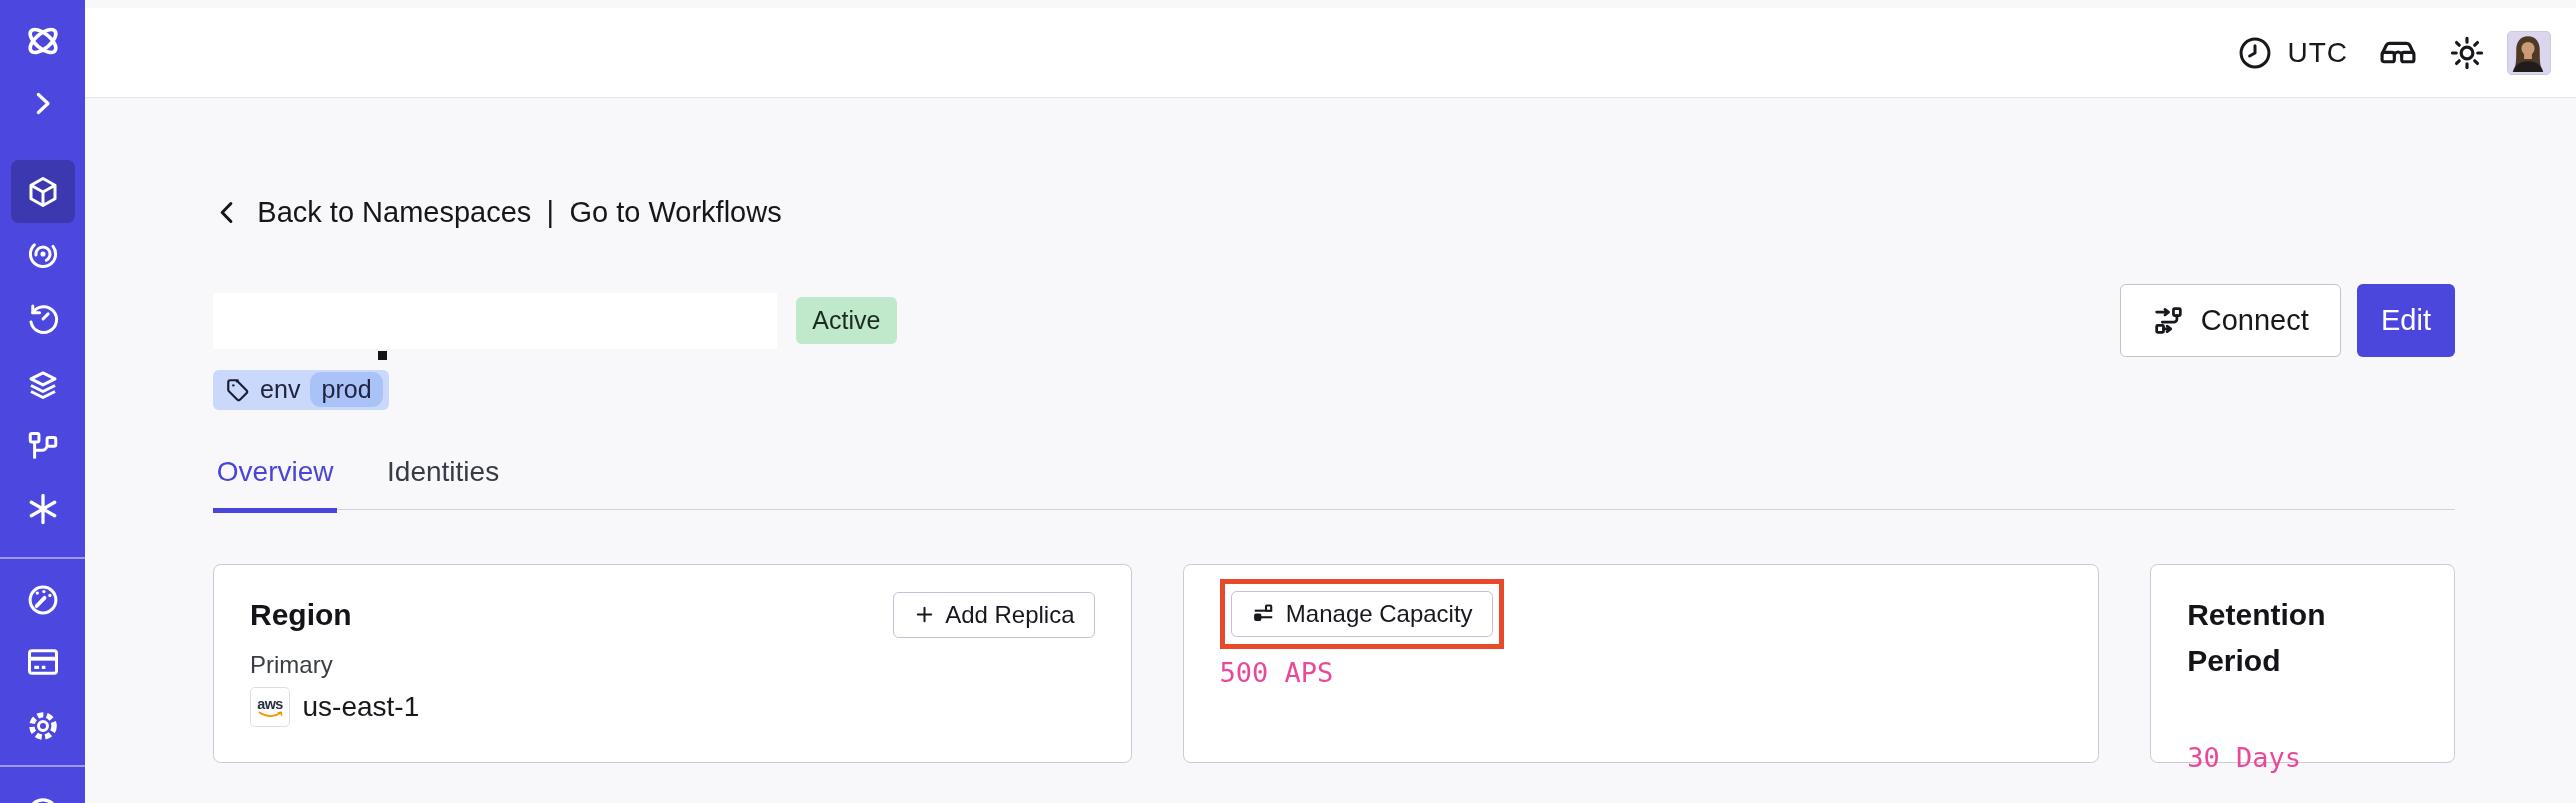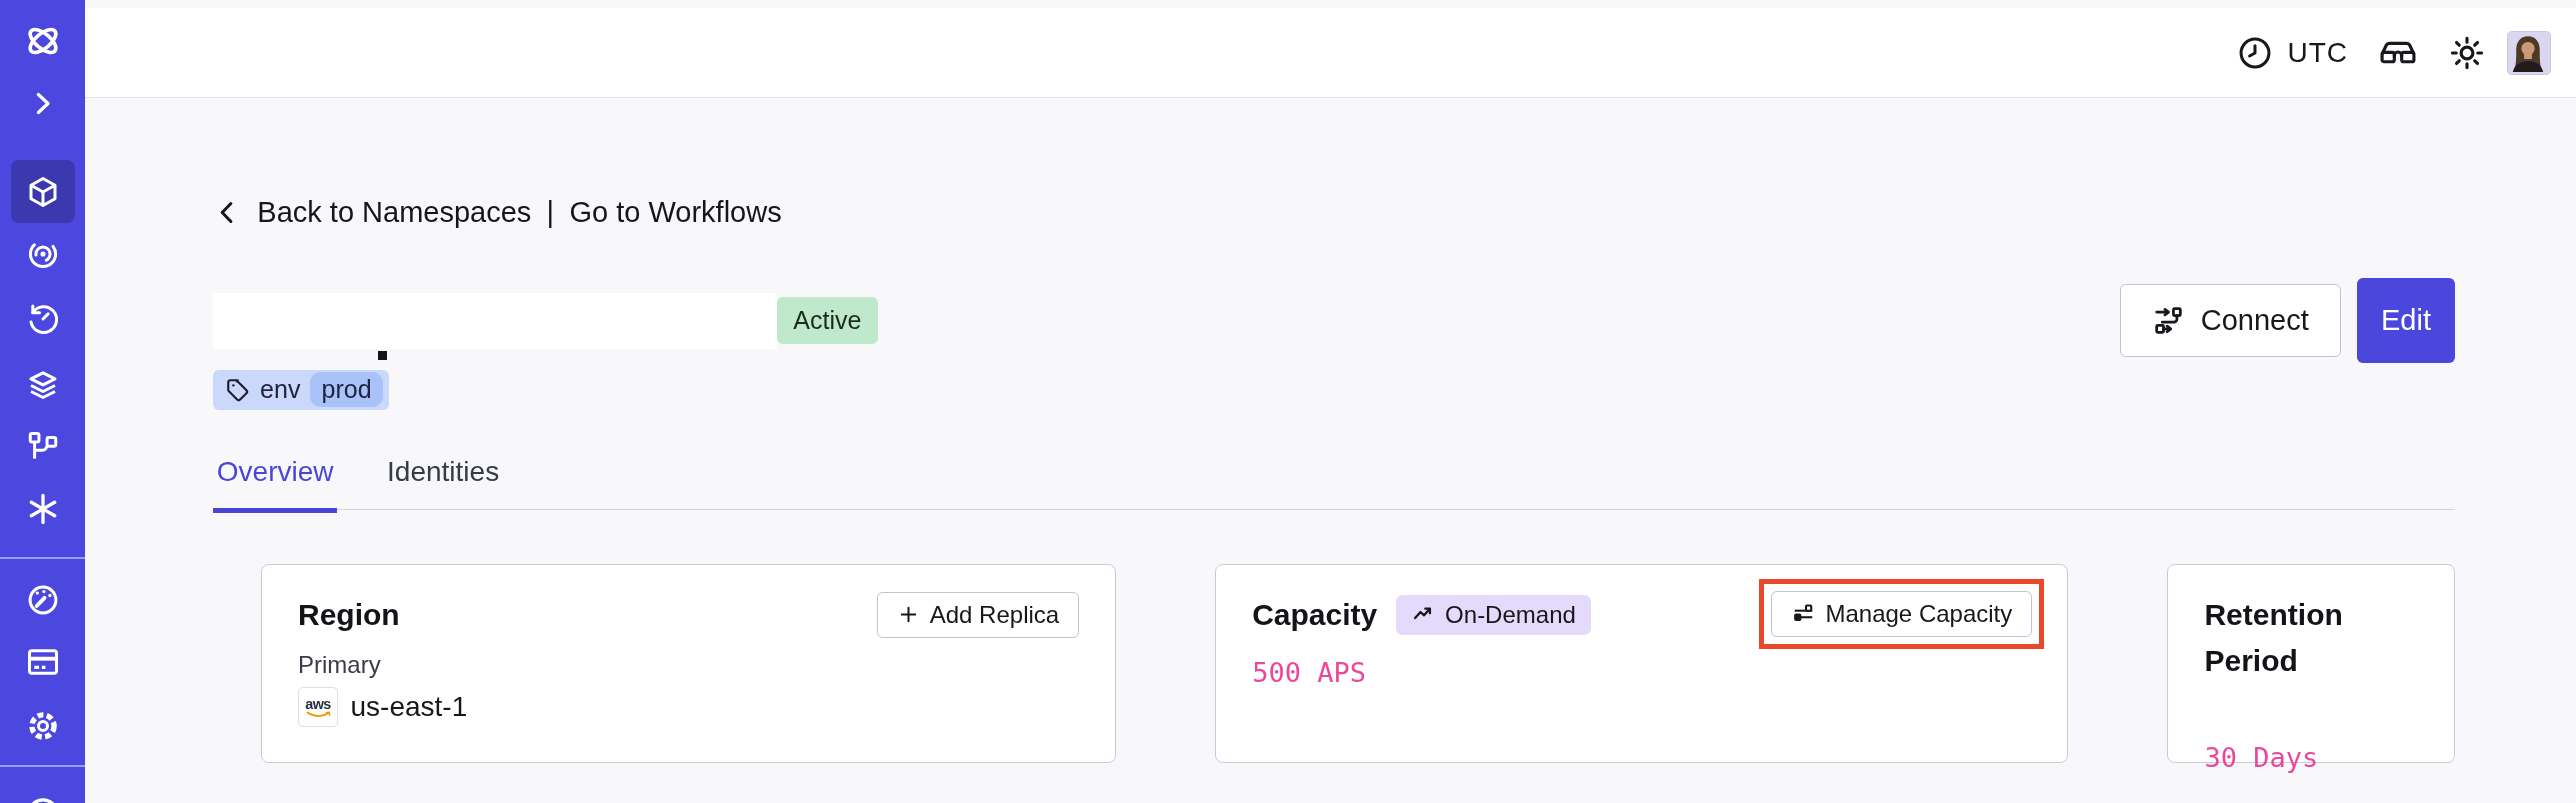--- a/index.html
+++ b/index.html
@@ -35,43 +35,43 @@
 
   .breadcrumb { display:flex; align-items:center; gap:15.3px;
                 font-size:29px; font-weight:500; color:#16161A; }
   .breadcrumb .link { cursor:pointer; }
   .crumb-sep { font-weight:400; }
 
   .title-row { margin-top:54px; height:75px; display:flex; align-items:center; }
   .redacted { width:564px; height:56px; background:#FFFFFF; position:relative; }
   .redacted::after { content:""; position:absolute; left:165px; bottom:-11.5px;
                      width:8.6px; height:8.6px; background:#141414; }
-  .badge-active { background:#BFE9CA; color:#1A2B1F;
+  .badge-active { margin-left:19px; background:#BFE9CA; color:#1A2B1F;
                   font-size:25px; padding:8.6px 16.3px; border-radius:5.8px; }
   .spacer { flex:1; }
   .btn { display:inline-flex; align-items:center; justify-content:center;
          background:#fff; border:1.9px solid #BDC3D2; border-radius:5.8px;
          cursor:pointer; color:#17171C; font-family:"Liberation Sans",sans-serif; }
   .btn-connect { height:73px; padding:0 31px; gap:15.3px; font-size:29px; font-weight:500; }
-  .btn-edit { height:85px; width:98px; margin-left:16.3px; background:#4B46DC;
+  .btn-edit { height:73px; width:98px; margin-left:16.3px; background:#4B46DC;
               border:none; color:#fff; font-size:29px; border-radius:5.8px; }
 
   .tag-row { margin-top:11.5px; }
   .tag-chip { display:inline-flex; align-items:center; height:40px;
               background:#C9D8FB; border-radius:5.8px; padding:0 5.8px 0 11.5px;
               gap:9.6px; font-size:25px; color:#21233F; }
   .tag-inner { background:#A9C2F7; border-radius:11px; padding:2.9px 11.5px; }
 
   .tabs { margin-top:46px; display:flex; gap:46px; border-bottom:1.9px solid #CFD3DD; }
   .tab { font-size:28px; font-weight:500; padding:0 3.8px 20px 3.8px; cursor:pointer; color:#363B47; }
   .tab.active { color:#4845D8; border-bottom:5.8px solid #4845D8; margin-bottom:-3.8px; }
 
   .cards { margin-top:54px; display:flex; gap:51px; }
   .card { background:#fff; border:1.9px solid #C7CBD8; border-radius:7.7px;
-          height:199px; padding:27px 36px;margin-left:48px; }
+          height:199px; padding:27px 36px; }
   .card-region { width:919px; } .card-capacity { width:917px; } .card-retention { width:305px; }
   .card-head { display:flex; align-items:flex-start; justify-content:space-between; }
   .card-title { font-size:30px; font-weight:700; color:#141418; line-height:46px; }
   .title-group { display:flex; align-items:center; gap:19px; }
   .badge-ondemand { display:inline-flex; align-items:center; gap:8.6px; height:40px;
                     background:#E4DAFB; color:#17171C; border-radius:6.7px;
                     padding:0 15.3px; font-size:24px; }
   .btn-small { height:46px; padding:0 19px; gap:9.6px; font-size:24px; font-weight:400; }
   .highlight-box { border:5.8px solid #E8492B; border-radius:0; padding:6.7px; margin:-12.5px -12.5px 0 0; }
   .field-label { font-size:24px; color:#3A3D46; }
@@ -276,30 +276,20 @@
             <path d="M1.5 1.5 Q13 9 24 1.8" stroke="#F79400" stroke-width="1.8" stroke-linecap="round"></path>
             <path d="M24.5 4.5 L24.2 1.4 L21.2 1.9" stroke="#F79400" stroke-width="1.6" stroke-linecap="round" fill="none"></path>
           </svg>
         </span>
         <span class="value-sans">us-east-1</span>
       </div>
     </div>
 
     <div class="card card-capacity">
       <div class="card-head">
-        <div class="title-group">
-          <div class="card-title">Capacity</div>
-          <span class="badge-ondemand">
-            <svg width="25" height="25" viewBox="0 0 24 24" fill="none" stroke="#17171C" stroke-width="2.2" stroke-linecap="round" stroke-linejoin="round">
-              <path d="M3 15.4 L8.2 9.6 L11.6 12.8 L16.8 6.8"></path>
-              <path d="M12.8 6.4 H17.2 V10.8"></path>
-            </svg>
-            <span>On-Demand</span>
-          </span>
-        </div>
         <div class="highlight-box">
           <button class="btn btn-small">
             <svg width="25" height="25" viewBox="0 0 24 24" fill="none" stroke="#17171C" stroke-width="2">
               <path d="M3.6 9.3 H20.4"></path>
               <rect x="14.4" y="4.3" width="5" height="5" rx="0.8" fill="#fff"></rect>
               <path d="M3.6 15.6 H20.4"></path>
               <rect x="4" y="13.1" width="5" height="5" rx="0.8" fill="#17171C"></rect>
             </svg>
             <span>Manage Capacity</span>
           </button>

